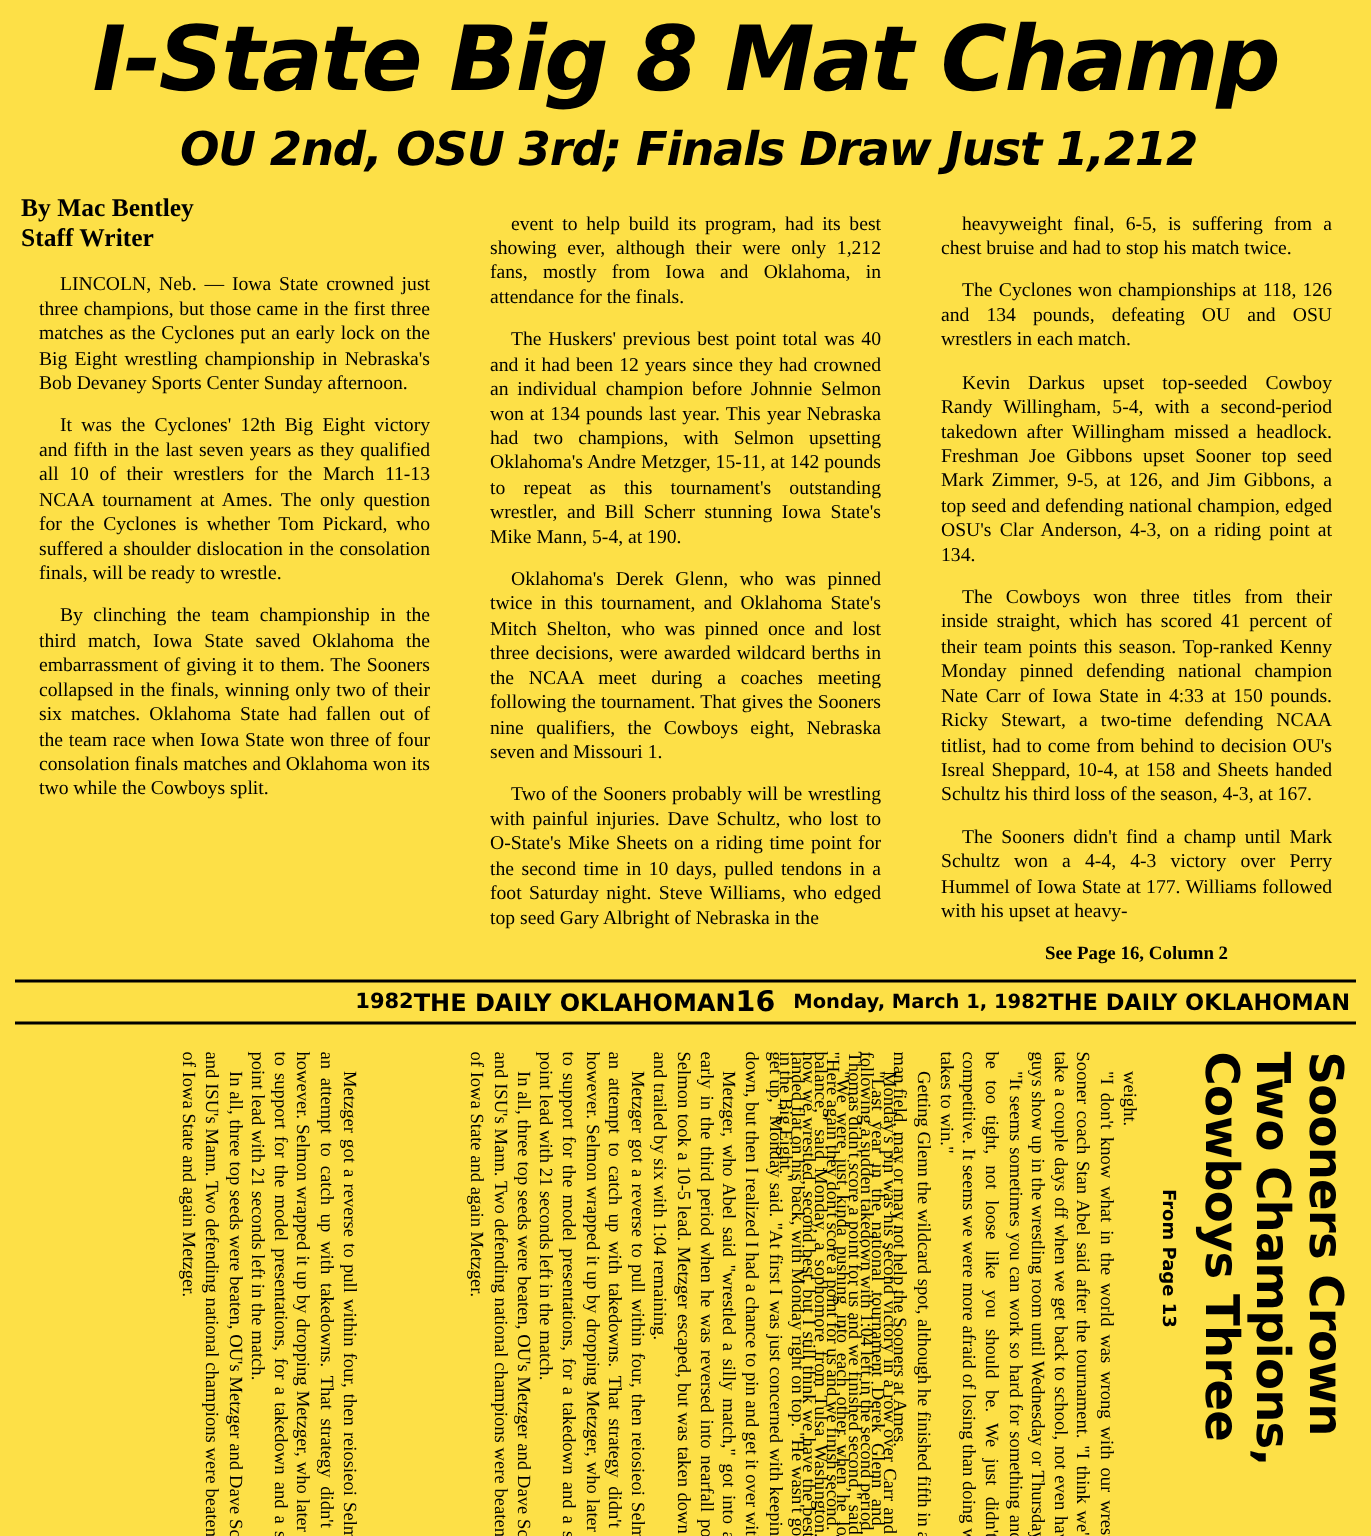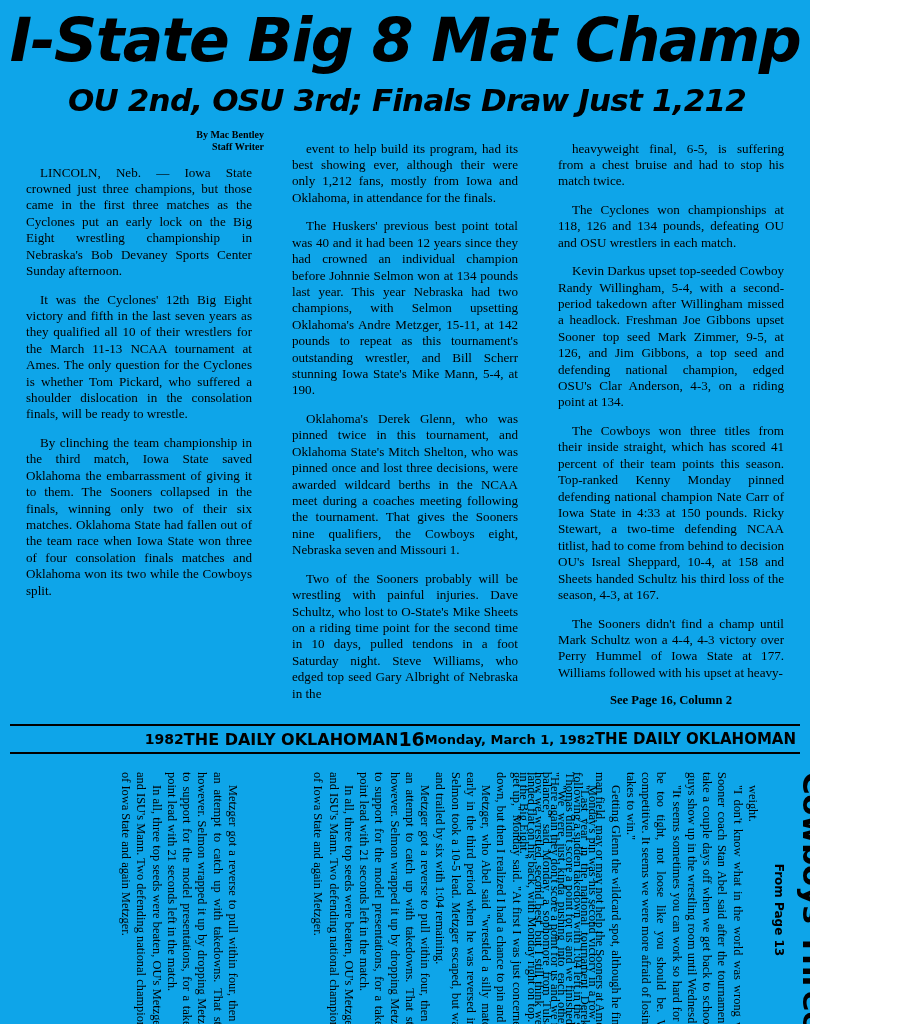--- a/index.html
+++ b/index.html
@@ -8,24 +8,24 @@
     background: #ffffff;
   }
   body {
     width: 914px; height: 1024px;
     font-family: "Liberation Serif", serif;
     color: #000;
     overflow: hidden;
     position: relative;
   }
   .page {
-    width: 810px; height: 1024px;
+    width: 914px; height: 1024px;
     position: relative;
     padding: 0;
-    background: #0ea5e9;
+    background: #fde047;
   }
 
   
   .headline {
     font-family: "DejaVu Sans", sans-serif;
     font-weight: 900;
     font-style: italic;
     font-size: 60px;
     line-height: 1.0;
     text-align: center;
@@ -53,23 +53,23 @@
     align-items: flex-start;
   }
   .col {
     width: 286px;
     font-size: 13.1px;
     line-height: 1.255;
     text-align: justify;
     font-family: "Liberation Serif", serif;
   }
   .byline {
-    text-align: right;
-    font-weight: bold;
-    font-size: 10px;
+    text-align: left;
+    font-weight: bold;
+    font-size: 17px;
     line-height: 1.2;
     margin-bottom: 8px;
   }
   .col p {
     margin: 12px;
     text-indent: 14px;
   }
   .jump {
     text-align: center;
     font-weight: bold;
@@ -88,21 +88,21 @@
     justify-content: flex-end;
     font-family: "DejaVu Sans", sans-serif;
     font-weight: bold;
   }
   .folio .year { font-size: 14px; }
   .folio .paper {
     font-size: 16px;
     letter-spacing: 0px;
   }
   .folio .pagenum { font-size: 19px; }
-  .folio .date { font-size: 13px; font-weight: bold; }
+  .folio .date { font-size: 13px; font-weight: bold; margin-left: 12px; }
   .folio .paper2 { font-size: 15px; }
 
   
   .rotated-zone {
     position: relative;
     height: 366px;
     overflow: hidden;
     margin-top: 4px;
   }
   .rot {

